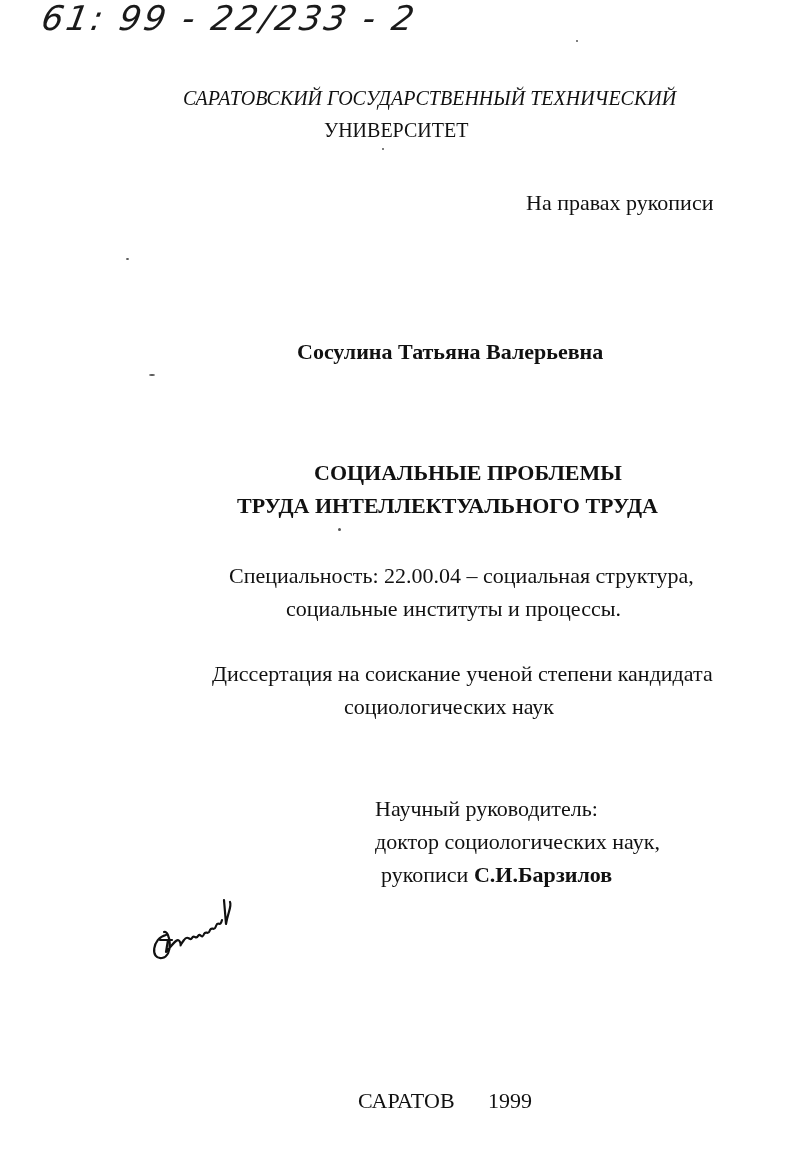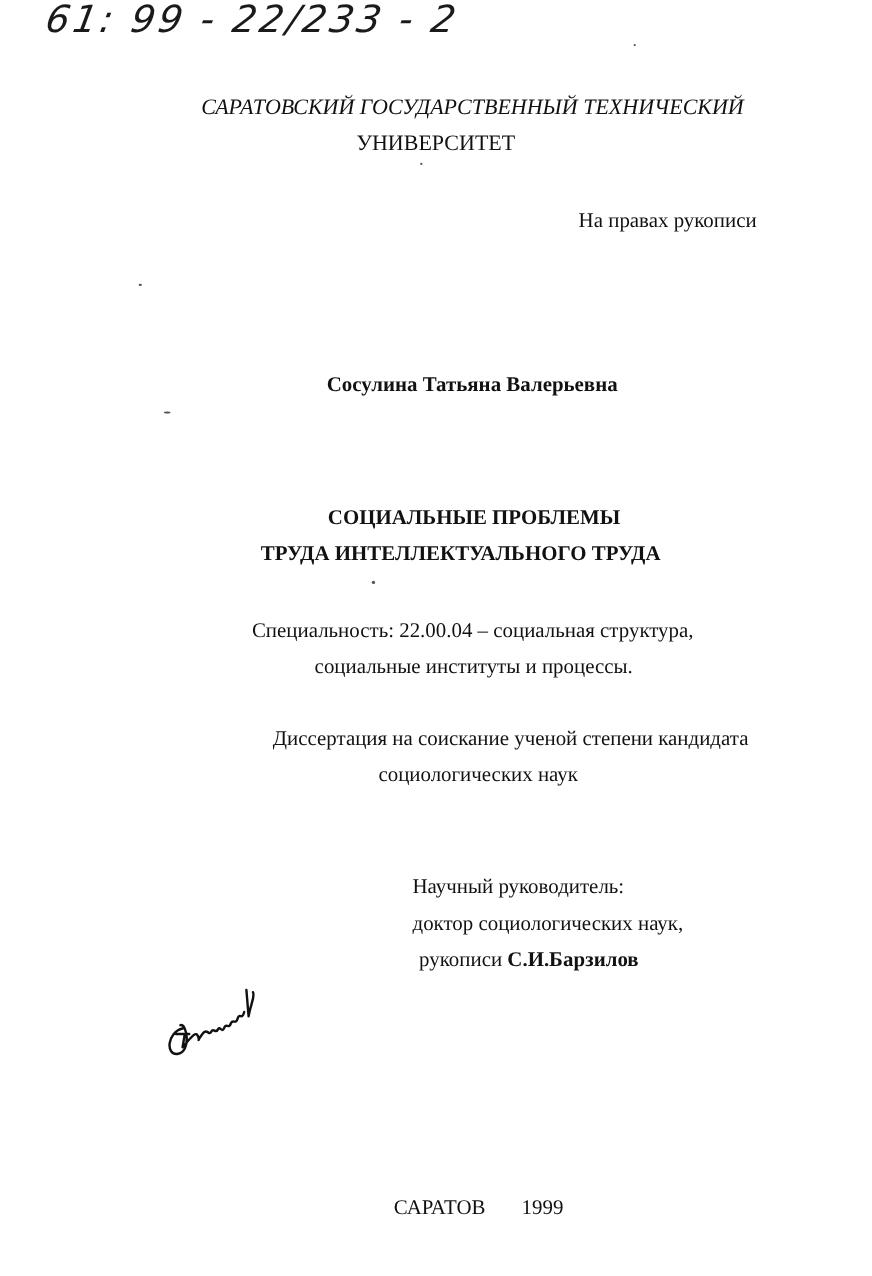--- a/index.html
+++ b/index.html
@@ -2,43 +2,43 @@
 <html><head>
 <meta charset="utf-8">
 <style>
   html, body { margin: 0; padding: 0; background: #ffffff; }
   body { width: 793px; height: 1160px; position: relative; overflow: hidden;
          font-family: "Liberation Serif", "DejaVu Serif", serif; color: #111; }
   .abs { position: absolute; white-space: nowrap; }
   .hand { font-family: "DejaVu Sans", sans-serif; font-style: italic; font-size: 34px;
           letter-spacing: 3px; color: #1a1a1a; transform: skewX(-10deg); }
   .t20 { font-size: 20px; }
-  .t19 { font-size: 19px; }
+  .t19 { font-size: 22px; }
   .bold { font-weight: bold; }
   .speck { position: absolute; background: #555; border-radius: 50%; }
 </style>
 </head>
 <body>
 
 <div class="abs hand" style="left:42px; top:-2px;">61: 99 - 22/233 - 2</div>
 
 <div class="abs t20" style="left:183px; top:87px;font-style:italic;">САРАТОВСКИЙ ГОСУДАРСТВЕННЫЙ ТЕХНИЧЕСКИЙ</div>
 <div class="abs t20" style="left:324px; top:119px;">УНИВЕРСИТЕТ</div>
 
 <div class="abs t19" style="left:526px; top:190px;">На правах рукописи</div>
 
 <div class="abs t19 bold" style="left:297px; top:339px;">Сосулина Татьяна Валерьевна</div>
 
-<div class="abs t19 bold" style="left:298px; top:460px;">СОЦИАЛЬНЫЕ ПРОБЛЕМЫ</div>
+<div class="abs t19 bold" style="left:314px; top:460px;">СОЦИАЛЬНЫЕ ПРОБЛЕМЫ</div>
 <div class="abs t19 bold" style="left:237px; top:493px;">ТРУДА ИНТЕЛЛЕКТУАЛЬНОГО ТРУДА</div>
 
 <div class="abs t19" style="left:229px; top:563px;">Специальность: 22.00.04 – социальная структура,</div>
 <div class="abs t19" style="left:286px; top:596px;">социальные институты и процессы.</div>
 
-<div class="abs t19" style="left:212px; top:661px;margin-left:36px;">Диссертация на соискание ученой степени кандидата</div>
+<div class="abs t19" style="left:212px; top:661px;">Диссертация на соискание ученой степени кандидата</div>
 <div class="abs t19" style="left:344px; top:694px;">социологических наук</div>
 
 <div class="abs t19" style="left:375px; top:796px;">Научный руководитель:</div>
 <div class="abs t19" style="left:375px; top:829px;">доктор социологических наук,</div>
 <div class="abs t19" style="left:381px; top:862px;">
   <span>рукописи</span>
   <span class="bold" style="margin-left:0;">С.И.Барзилов</span>
 </div>
 
 <div class="abs" style="left:148px; top:890px; width:90px; height:75px;">

